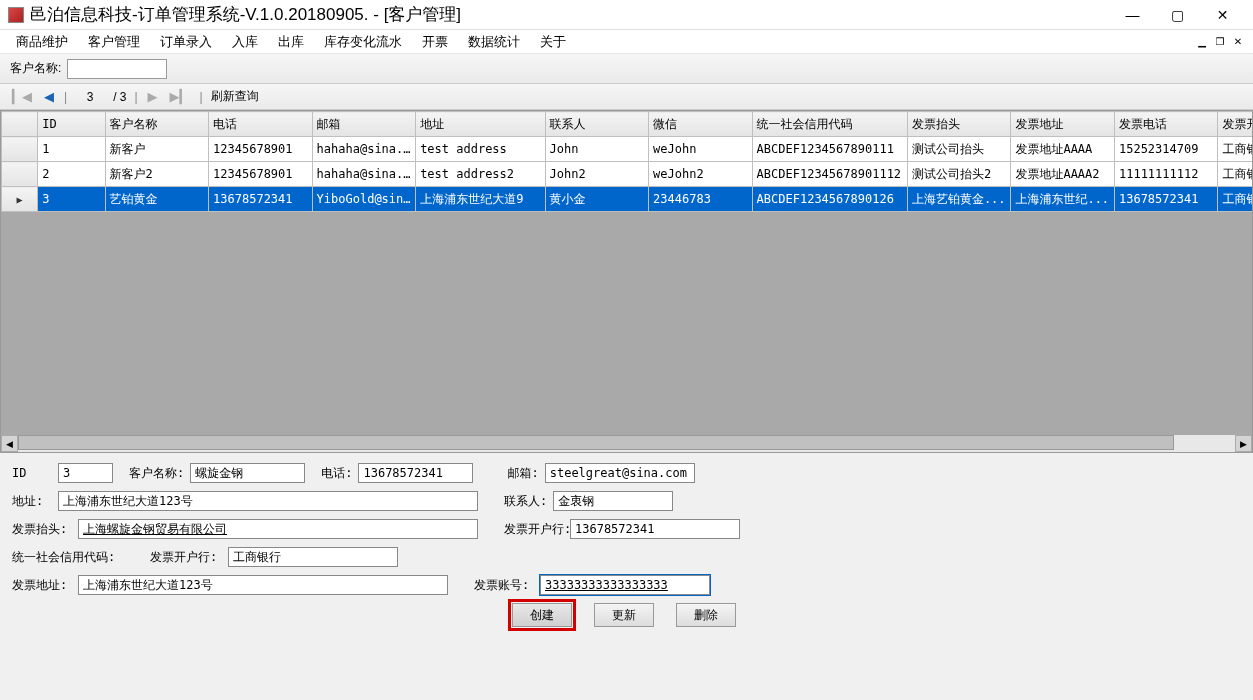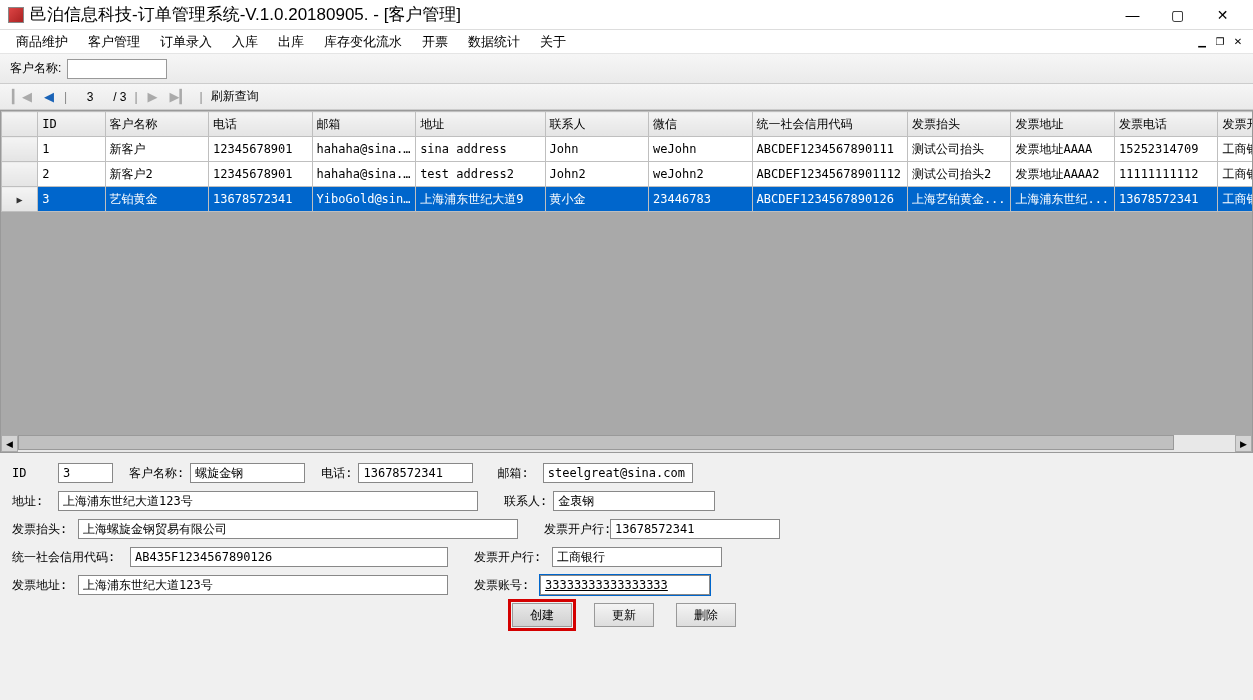--- a/index.html
+++ b/index.html
@@ -107,21 +107,21 @@
         <th style="width:70px">发票开户</th>
       </tr>
     </thead>
     <tbody id="grid-body">
         <tr>
           <td class="rowhdr"><span class="marker"></span></td>
           <td>1</td>
           <td>新客户</td>
           <td>12345678901</td>
           <td>hahaha@sina.com</td>
-          <td>sina address</td>
+          <td>test address</td>
           <td>John</td>
           <td>weJohn</td>
           <td>ABCDEF1234567890111</td>
           <td>测试公司抬头</td>
           <td>发票地址AAAA</td>
           <td>15252314709</td>
           <td>工商银行</td>
         </tr>
         <tr>
           <td class="rowhdr"><span class="marker"></span></td>
@@ -165,38 +165,37 @@
 </div>
 
 <div class="form-area">
   <div class="form-row">
     <label style="width:40px">ID</label>
     <input style="width: 55px;" value="3">
     <label style="margin-left:10px">客户名称:</label>
     <input style="width: 115px;" value="螺旋金钢">
     <label style="margin-left:10px">电话:</label>
     <input style="width: 115px;" value="13678572341">
-    <label style="margin-left:18px">邮箱:</label>
-    <input style="width: 150px; margin-left: 8px;" value="steelgreat@sina.com">
+    <label style="margin-left:28px">邮箱:</label>
+    <input style="width: 150px;" value="steelgreat@sina.com">
   </div>
   <div class="form-row">
     <label style="width:40px">地址:</label>
     <input style="width: 420px;" value="上海浦东世纪大道123号">
     <label style="margin-left:20px">联系人:</label>
-    <input style="width: 162px;" value="金衷钢">
+    <input style="width: 120px;" value="金衷钢">
   </div>
   <div class="form-row">
     <label style="width:60px">发票抬头:</label>
-    <input style="width: 440px;" value="上海螺旋金钢贸易有限公司">
+    <input style="width: 400px; text-decoration: underline;" value="上海螺旋金钢贸易有限公司">
     <label style="margin-left:20px;width:60px">发票开户行:</label>
     <input style="width: 170px;" value="13678572341">
   </div>
   <div class="form-row">
     <label style="width:112px">统一社会信用代码:</label>
-    <input style="width: 318px;" value="AB435F1234567890126">
     <label style="margin-left:20px;width:72px">发票开户行:</label>
     <input style="width: 170px;" value="工商银行">
   </div>
   <div class="form-row">
     <label style="width:60px">发票地址:</label>
     <input style="width: 370px;" value="上海浦东世纪大道123号">
     <label style="margin-left:20px;width:60px">发票账号:</label>
     <input class="focused" style="width: 170px;" value="33333333333333333">
   </div>
   <div class="btn-row">

